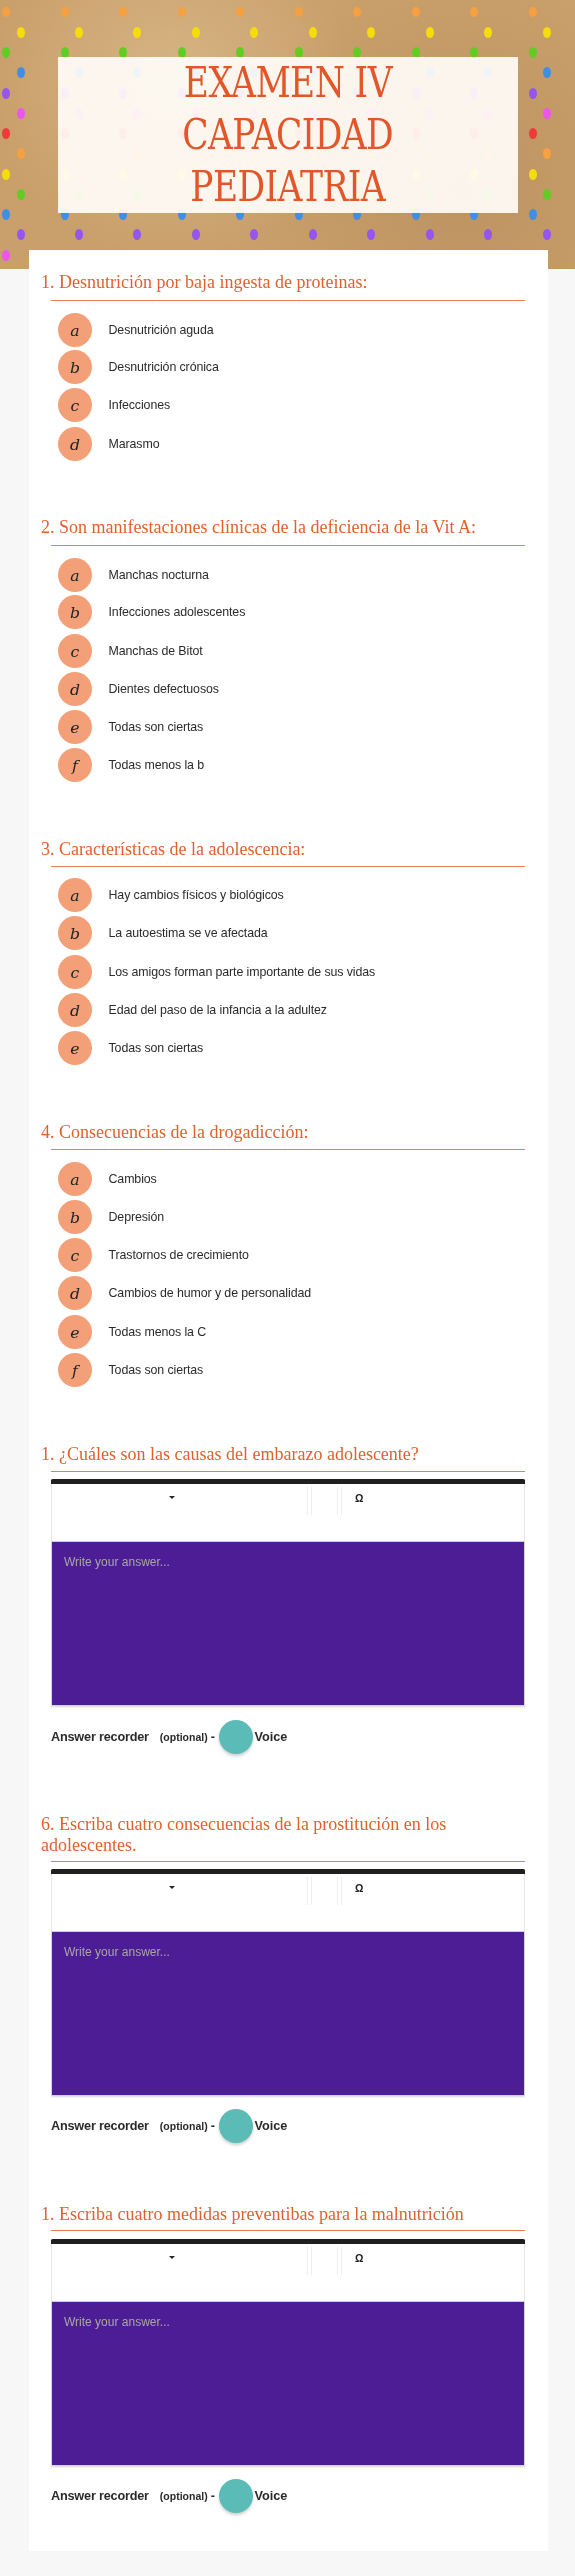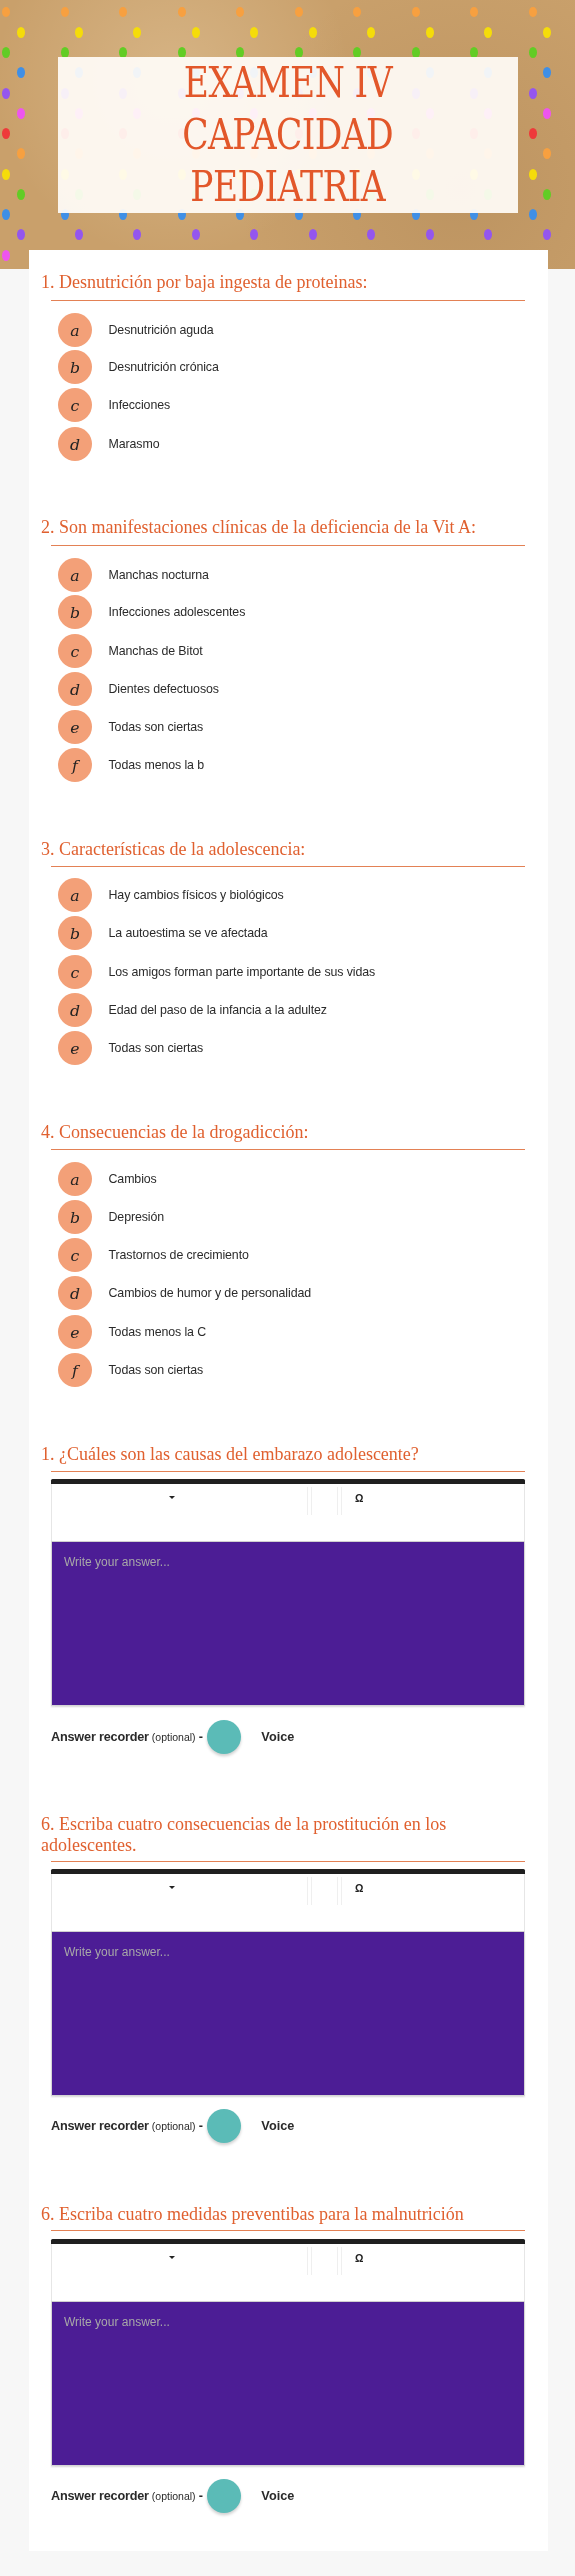--- a/index.html
+++ b/index.html
@@ -32,25 +32,25 @@
                 border-bottom:1.5px solid #cfcfcf; background:#fff; }
   .ed-arrow { position:absolute; left:117px; top:12px; width:0; height:0;
               border-left:3px solid transparent; border-right:3px solid transparent; border-top:3.7px solid #222; }
   .ed-sep { position:absolute; top:3px; height:28.5px; width:0.7px; background:#efefef; }
   .ed-omega { position:absolute; left:303px; top:8.2px; font-size:10.5px; font-weight:bold; color:#222; }
   .ed-text { height:163px; border:0.7px solid #d4d4d4; border-top:none; background:#4c1d95;
              box-shadow:0 1.5px 1.5px rgba(0,0,0,0.12); position:relative; }
   .ed-placeholder { position:absolute; left:12px; top:13.5px; font-size:12px; color:#a8a8a8; }
   .recorder { position:absolute; left:51px; height:34px; display:flex; align-items:center; }
   .rec-label { font-size:12.7px; font-weight:bold; color:#2a2a2a; letter-spacing:-0.2px; }
-  .rec-opt { font-size:10.5px; font-weight:normal; color:#2a2a2a; margin-left:3px; }
+  .rec-opt { font-size:10.5px; font-weight:bold; color:#2a2a2a; margin-left:11px; }
   .rec-dash { font-size:12.7px; font-weight:bold; color:#2a2a2a; margin-left:3px; }
   .rec-btn { width:34px; height:34px; border-radius:50%; background:#5bbbb7; margin-left:4.5px;
              box-shadow:0 2.2px 3px rgba(0,0,0,0.18); }
-  .rec-voice { font-size:12.7px; font-weight:bold; color:#2a2a2a; margin-left:20px; }
+  .rec-voice { font-size:12.7px; font-weight:bold; color:#2a2a2a; margin-left:1px; }
 </style>
 </head>
 <body>
 
 <div id="banner">
   <div id="dots">
       <div class="dot" style="left: 2.2px; top: 6.7px; background: rgb(247, 160, 64);"></div>
       <div class="dot" style="left: 61px; top: 6.7px; background: rgb(247, 160, 64);"></div>
       <div class="dot" style="left: 119px; top: 6.7px; background: rgb(247, 160, 64);"></div>
       <div class="dot" style="left: 178px; top: 6.7px; background: rgb(247, 160, 64);"></div>
@@ -340,21 +340,21 @@
   <div class="recorder" style="top:2109px;">
     <span class="rec-label">Answer recorder</span>
     <span class="rec-opt">(optional)</span>
     <span class="rec-dash">-</span>
     <div class="rec-btn"></div>
     <span class="rec-voice">Voice</span>
   </div>
 </div>
 
 <div>
-  <div class="q-title" style="top:2204px;">6. Escriba cuatro medidas preventibas para la malnutrición</div>
+  <div class="q-title" style="top:2204px;">1. Escriba cuatro medidas preventibas para la malnutrición</div>
   <div class="q-rule" style="top:2230px;"></div>
   <div class="editor" style="top:2239px;">
     <div class="ed-bar"></div>
     <div class="ed-toolbar">
       <div class="ed-arrow"></div>
       <div class="ed-sep" style="left:255px;"></div>
       <div class="ed-sep" style="left:259px;"></div>
       <div class="ed-sep" style="left:285px;"></div>
       <div class="ed-sep" style="left:289px;"></div>
       <div class="ed-omega">Ω</div>

